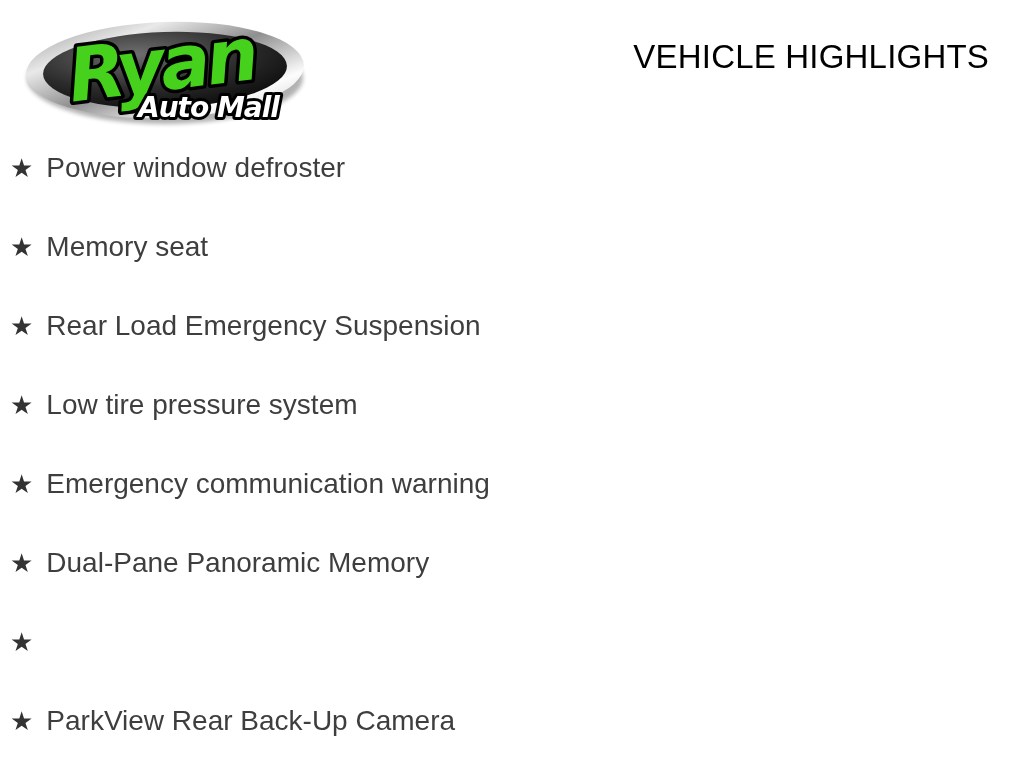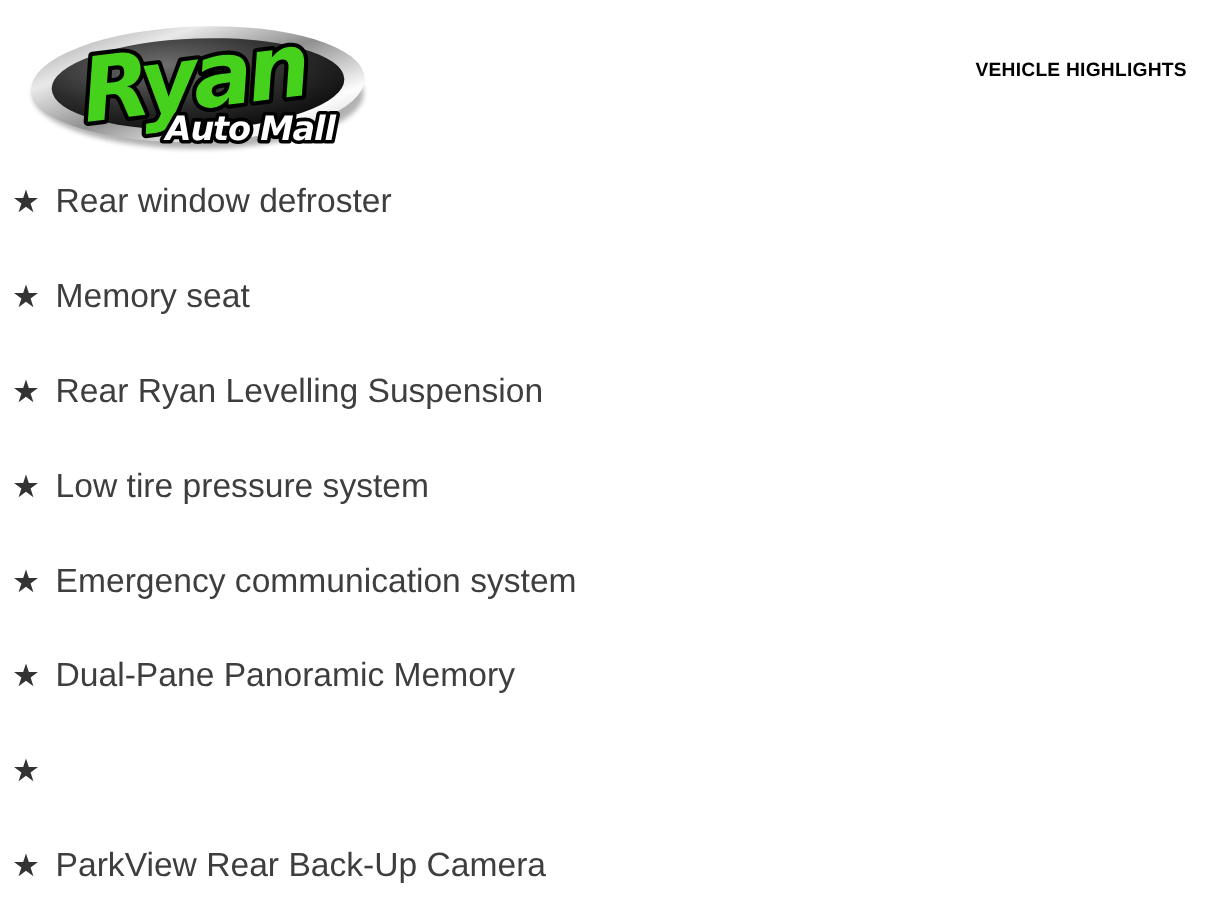--- a/index.html
+++ b/index.html
@@ -24,24 +24,24 @@
     left: 22px;
     top: 6px;
     width: 286px;
     height: 120px;
   }
   .logo svg { width: 100%; height: 100%; overflow: visible; }
 
   
   .page-title {
     position: absolute;
-    top: 50px;
+    top: 38px;
     right: 35px;
-    font-size: 16px;
-    font-weight: bold;
+    font-size: 33px;
+    font-weight: normal;
     color: #000000;
     letter-spacing: 0.2px;
     white-space: nowrap;
   }
 
   
   .highlights {
     position: absolute;
     top: 151px;
     left: 10px;
@@ -102,37 +102,37 @@
 
       <text x="116" y="111" font-size="28" font-style="italic" font-weight="bold" font-family="DejaVu Sans, sans-serif" letter-spacing="-1" fill="#ffffff" stroke="#000000" stroke-width="6" paint-order="stroke" stroke-linejoin="round">Auto Mall</text>
     </svg>
   </div>
 
   <div class="page-title">VEHICLE HIGHLIGHTS</div>
 
   <ul class="highlights" id="highlights-list">
       <li class="highlight-item">
         <span class="star">★</span>
-        <span class="label">Rear window defroster</span>
+        <span class="label">Power window defroster</span>
       </li>
       <li class="highlight-item">
         <span class="star">★</span>
         <span class="label">Memory seat</span>
       </li>
       <li class="highlight-item">
         <span class="star">★</span>
-        <span class="label">Rear Ryan Levelling Suspension</span>
+        <span class="label">Rear Load Emergency Suspension</span>
       </li>
       <li class="highlight-item">
         <span class="star">★</span>
         <span class="label">Low tire pressure system</span>
       </li>
       <li class="highlight-item">
         <span class="star">★</span>
-        <span class="label">Emergency communication system</span>
+        <span class="label">Emergency communication warning</span>
       </li>
       <li class="highlight-item">
         <span class="star">★</span>
         <span class="label">Dual-Pane Panoramic Memory</span>
       </li>
       <li class="highlight-item">
         <span class="star">★</span>
       </li>
       <li class="highlight-item">
         <span class="star">★</span>

